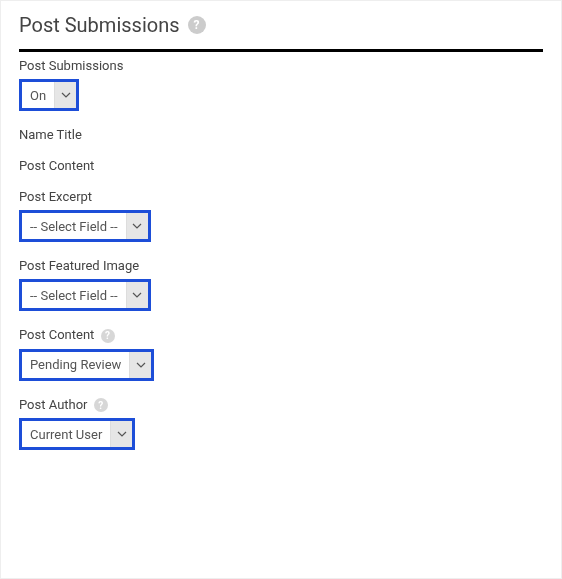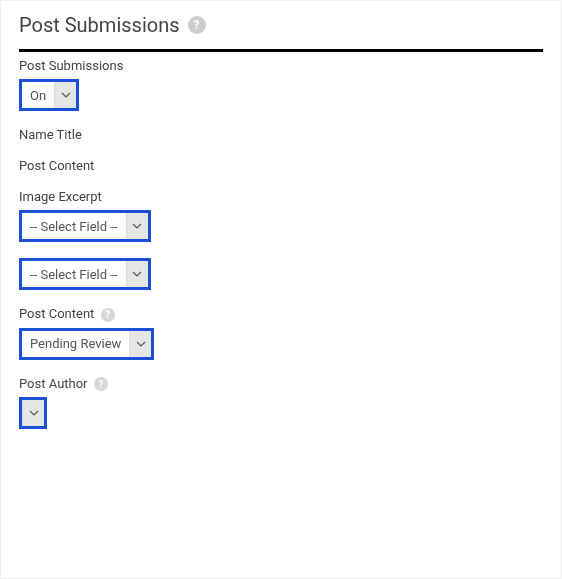--- a/index.html
+++ b/index.html
@@ -114,32 +114,33 @@
 
   <div class="field">
     <span class="field-label">Name Title</span>
   </div>
 
   <div class="field">
     <span class="field-label">Post Content</span>
   </div>
 
   <div class="field">
-    <span class="field-label">Image Excerpt</span>
+    <span class="field-label">Post Excerpt</span>
     <div class="select-wrap">
       <span class="select-value">-- Select Field --</span>
       <span class="select-arrow">
         <svg width="10" height="10" viewBox="0 0 10 10">
             <path d="M1 3 L5 7 L9 3" stroke="#555" stroke-width="1.2" fill="none"></path>
           </svg>
       </span>
     </div>
   </div>
 
   <div class="field">
+    <span class="field-label">Post Featured Image</span>
     <div class="select-wrap">
       <span class="select-value">-- Select Field --</span>
       <span class="select-arrow">
         <svg width="10" height="10" viewBox="0 0 10 10">
             <path d="M1 3 L5 7 L9 3" stroke="#555" stroke-width="1.2" fill="none"></path>
           </svg>
       </span>
     </div>
   </div>
 
@@ -158,20 +159,21 @@
       </span>
     </div>
   </div>
 
   <div class="field" style="margin-bottom:12px;">
     <span class="field-label">
       <span>Post Author</span>
       <span class="help-icon-sm">?</span>
     </span>
     <div class="select-wrap w-med">
+      <span class="select-value">Current User</span>
       <span class="select-arrow">
         <svg width="10" height="10" viewBox="0 0 10 10">
             <path d="M1 3 L5 7 L9 3" stroke="#555" stroke-width="1.2" fill="none"></path>
           </svg>
       </span>
     </div>
   </div>
 
 </div>
 

